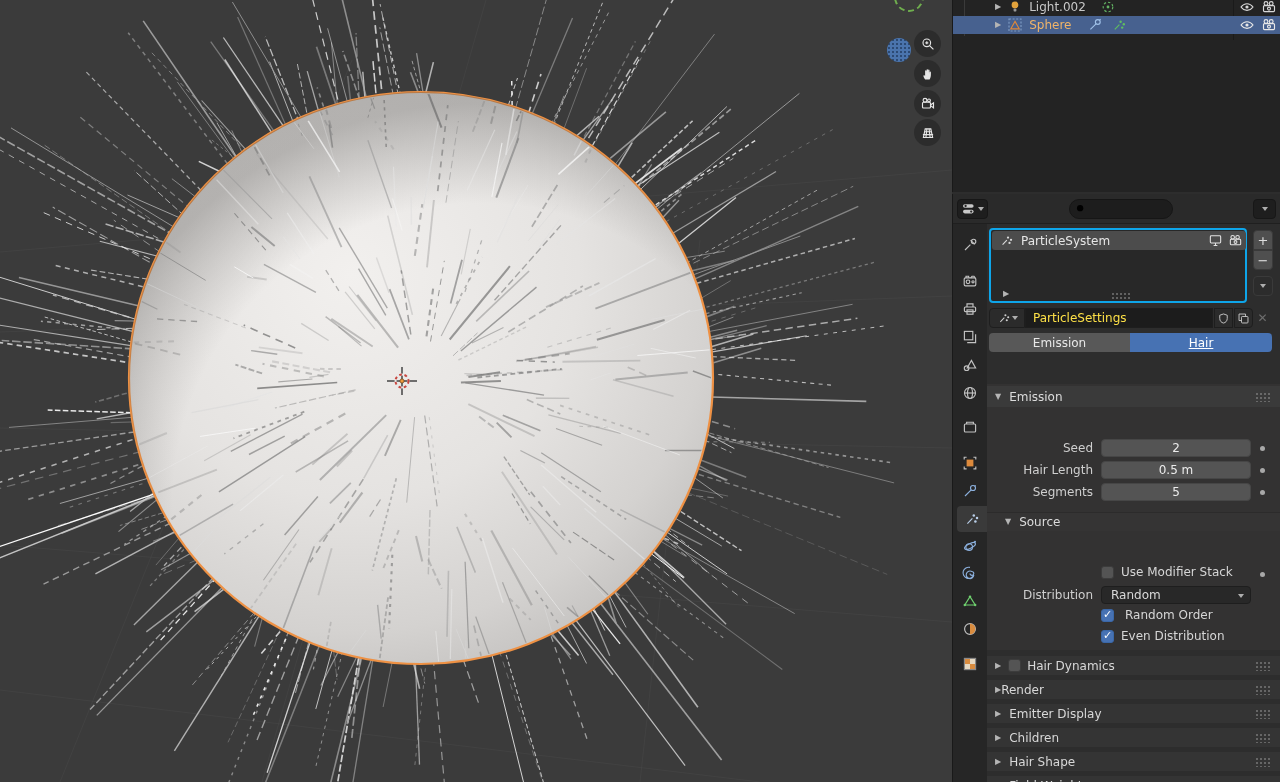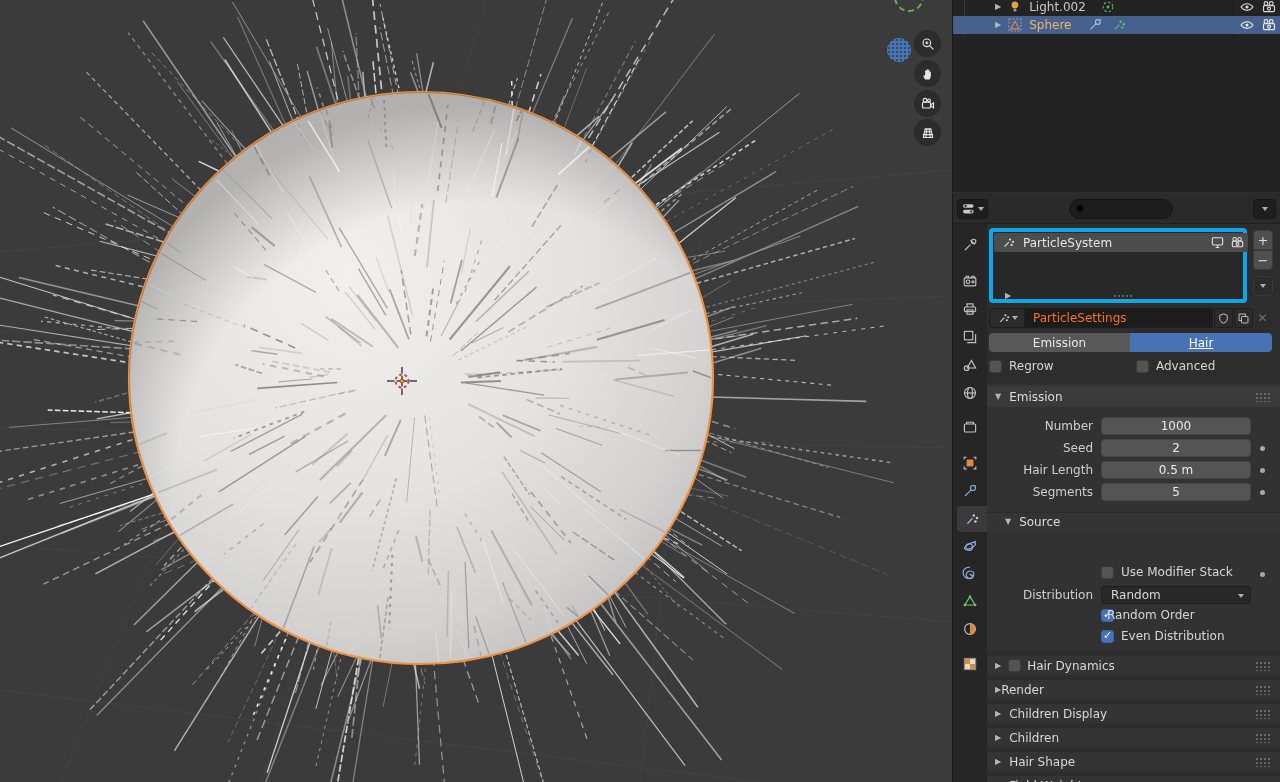--- a/index.html
+++ b/index.html
@@ -32,29 +32,29 @@
         display:flex;align-items:center;justify-content:center;color:#c8c8c8;box-sizing:border-box;}
   .search{position:absolute;left:116px;top:5px;width:104px;height:20px;background:#1d1d1d;border:1px solid #161616;
           border-radius:10px;color:#ddd;padding:0 6px 0 22px;box-sizing:border-box;font:inherit;outline:none;}
   .search-mag{position:absolute;left:121px;top:8px;color:#9a9a9a;width:14px;height:14px;}
   #p-tabs{position:absolute;left:0;top:30px;width:34px;height:558px;background:#262626;}
   .tab{position:absolute;left:4px;width:26px;height:26px;border-radius:4px;display:flex;align-items:center;justify-content:center;}
   .tab.active{left:4px;width:30px;background:#3a3a3a;border-radius:4px 0 0 4px;}
   .tc-gray{color:#c2c2c2}.tc-blue{color:#8cb0dd}.tc-green{color:#6ecf6e}.tc-steel{color:#b9cee8}
   #p-main{position:absolute;left:34px;top:30px;width:294px;height:558px;overflow:hidden;}
   
-  .listbox{position:absolute;left:2px;top:4px;width:258px;height:75px;background:#282828;border:4px solid #0ea5e9;border-radius:4px;box-sizing:border-box;}
+  .listbox{position:absolute;left:2px;top:4px;width:258px;height:75px;background:#282828;border:2px solid #0ea5e9;border-radius:4px;box-sizing:border-box;}
   .lrow{position:absolute;left:1px;top:1px;width:254px;height:19px;background:#4c4c4c;border-radius:3px;display:flex;align-items:center;color:#e6e6e6;}
   .sbtn{position:absolute;left:0;width:20px;height:20px;background:#4f4f4f;border:1px solid #3a3a3a;box-sizing:border-box;
         color:#ddd;display:flex;align-items:center;justify-content:center;font-size:13px;}
   .grip{background-image:radial-gradient(circle,#8f8f8f 1px,transparent 1.25px);background-size:4px 4px;opacity:.55;}
   
   .blk{position:absolute;height:20px;background:#2b2b2b;border:1px solid #1e1e1e;box-sizing:border-box;
        display:flex;align-items:center;justify-content:center;color:#c9c9c9;}
-  .namefield{background:#1c1c1c;color:#f97316;justify-content:flex-start;padding-left:7px;}
+  .namefield{background:#1c1c1c;color:#fde047;justify-content:flex-start;padding-left:7px;}
   
   .tgl{position:absolute;top:0;height:19px;display:flex;align-items:center;justify-content:center;color:#e8e8e8;}
   .tgl.off{background:#585858;}
   .tgl.on{background:#4772b3;color:#fff;text-decoration:underline;}
   
   .cb{display:inline-block;width:13px;height:13px;background:#545454;border:1px solid #3c3c3c;border-radius:3px;box-sizing:border-box;position:relative;}
   .cb[data-checked="true"]{background:#4772b3;border-color:#3a67a8;}
   .cb[data-checked="true"]::after{content:"✓";position:absolute;left:1px;top:-2px;color:#fff;font-size:11px;}
   
   .pnl-bg{position:absolute;left:0;width:294px;background:#333232;}
@@ -865,38 +865,28 @@
         <svg width="13" height="13" viewBox="0 0 16 16">
             <rect x="5.5" y="5.5" width="8" height="8" rx="1"></rect>
             <path d="M10.5 5.5V2.5h-8v8h3"></path>
           </svg>
         </div>
       <div class="blk" style="left:268px;top:84px;width:15px;background:none;border:none;color:#6e6e6e">✕</div>
 
       <div class="tgl off" style="left:2px;width:141px;top:109px;border-radius:4px 0 0 4px">Emission</div>
       <div class="tgl on" style="left:143px;width:142px;top:109px;border-radius:0 4px 4px 0">Hair</div>
 
-      <div class="row" style="top:135px">
-        <span class="cb" style="position:absolute;left:2px;top:1px" data-checked="false"></span>
-        <span class="cbl" style="position:absolute;left:22px;top:0">Regrow</span>
-        <span class="cb" style="position:absolute;left:149px;top:1px" data-checked="false"></span>
-        <span class="cbl" style="position:absolute;left:169px;top:0">Advanced</span>
-      </div>
 
       <div class="pnl-bg" style="top:160px;height:266px"></div>
       <div class="phead" style="top:162px">
         <span class="tri" style="margin-left:8px">▼</span>
         <span style="margin-left:8px">Emission</span>
         <span class="grip" style="position:absolute;left:268px;width:17px;height:10px"></span>
       </div>
 
-      <div class="row" style="top:193px">
-          <span class="rlabel">Number</span>
-        <div class="nfield">1000</div>
-        </div>
       <div class="row" style="top:215px">
           <span class="rlabel">Seed</span>
         <div class="nfield">2</div>
         <span class="adot"></span>
         </div>
       <div class="row" style="top:237px">
           <span class="rlabel">Hair Length</span>
         <div class="nfield">0.5 m</div>
         <span class="adot"></span>
         </div>
@@ -914,41 +904,41 @@
         <span class="cb" style="position:absolute;left:114px;top:1px" data-checked="false"></span>
         <span class="cbl" style="position:absolute;left:134px;top:0">Use Modifier Stack</span>
         <span class="adot"></span>
         </div>
       <div class="row" style="top:362px">
           <span class="rlabel">Distribution</span>
         <div class="dd"><span>Random</span><span class="chev"></span></div>
         </div>
       <div class="row" style="top:384px">
         <span class="cb" style="position:absolute;left:114px;top:1px" data-checked="true"></span>
-        <span class="cbl" style="position:absolute;left:120px;top:0">Random Order</span>
+        <span class="cbl" style="position:absolute;left:138px;top:0">Random Order</span>
         </div>
       <div class="row" style="top:405px">
         <span class="cb" style="position:absolute;left:114px;top:1px" data-checked="true"></span>
         <span class="cbl" style="position:absolute;left:134px;top:0">Even Distribution</span>
         </div>
 
       <div class="band" style="top:432px">
         <span class="tri" style="margin-left:8px">▶</span>
         <span class="cb" style="margin-left:7px" data-checked="false"></span>
         <span style="margin-left:6px">Hair Dynamics</span>
         <span class="grip" style="position:absolute;left:268px;width:17px;height:10px"></span>
         </div>
       <div class="band" style="top:456px">
         <span class="tri" style="margin-left:8px">▶</span>
         <span style="">Render</span>
         <span class="grip" style="position:absolute;left:268px;width:17px;height:10px"></span>
         </div>
       <div class="band" style="top:480px">
         <span class="tri" style="margin-left:8px">▶</span>
-        <span style="margin-left:8px">Children Display</span>
+        <span style="margin-left:8px">Emitter Display</span>
         <span class="grip" style="position:absolute;left:268px;width:17px;height:10px"></span>
         </div>
       <div class="band" style="top:504px">
         <span class="tri" style="margin-left:8px">▶</span>
         <span style="margin-left:8px">Children</span>
         <span class="grip" style="position:absolute;left:268px;width:17px;height:10px"></span>
         </div>
       <div class="band" style="top:528px">
         <span class="tri" style="margin-left:8px">▶</span>
         <span style="margin-left:8px">Hair Shape</span>

